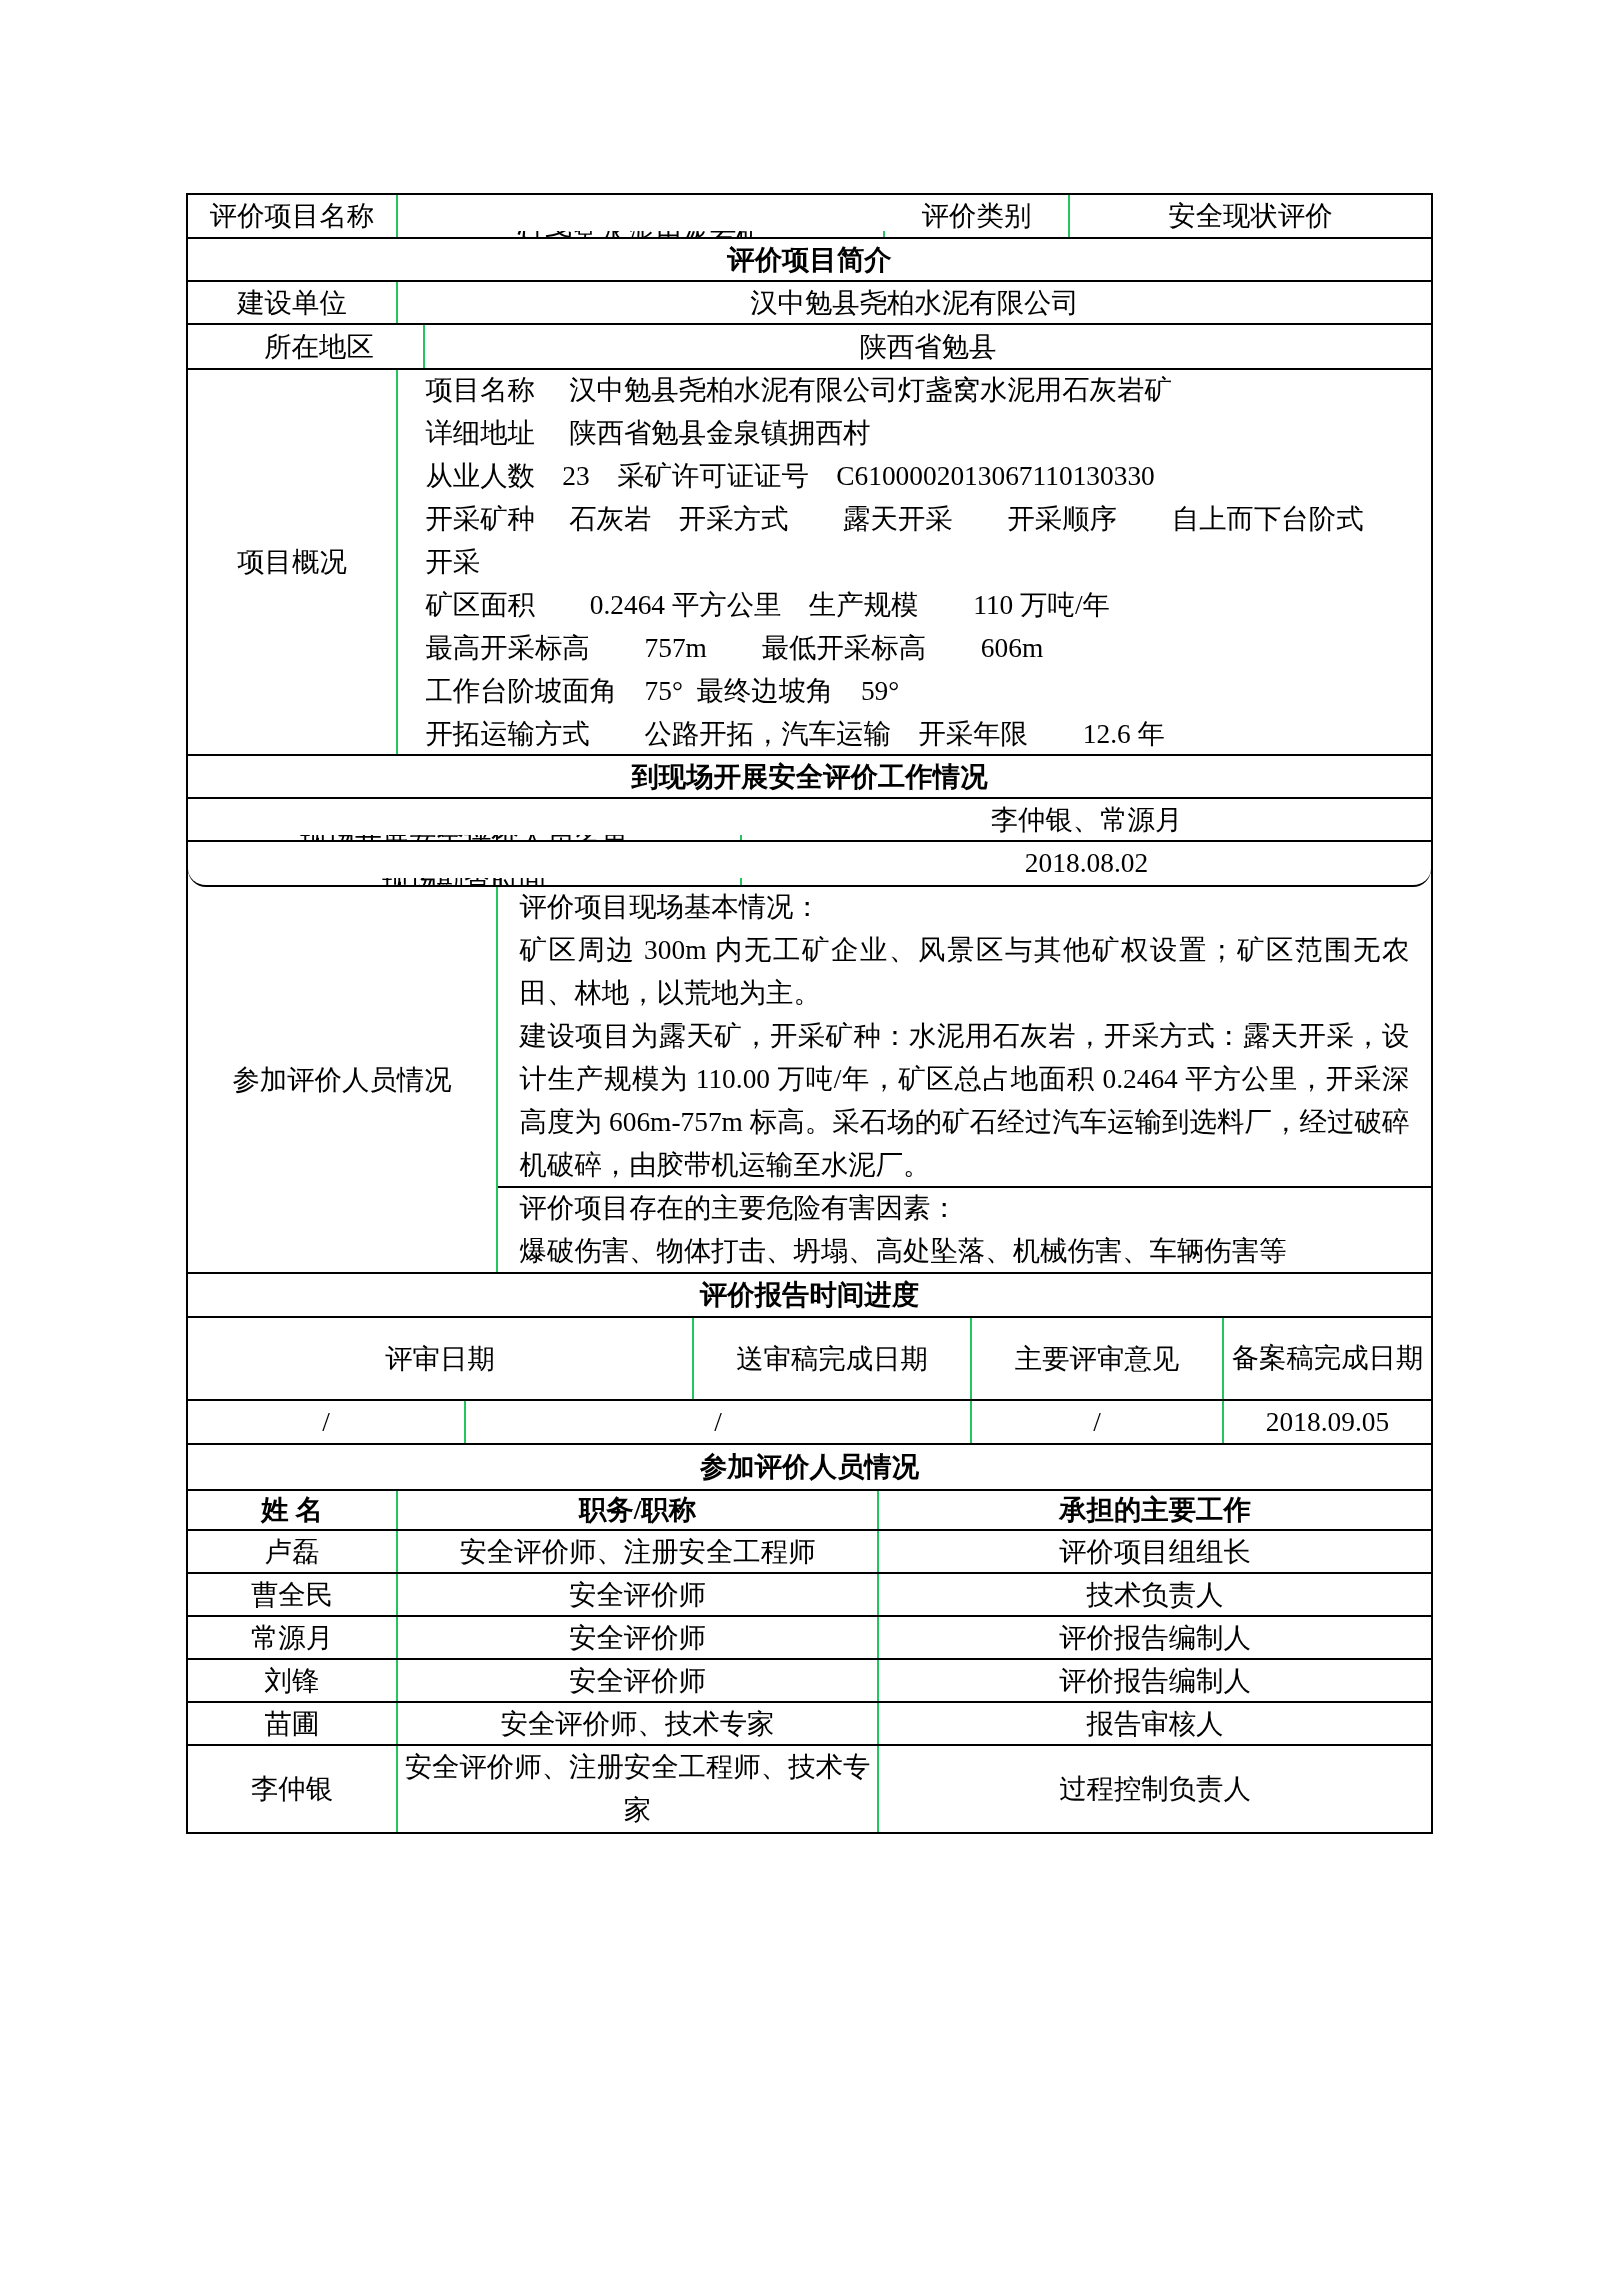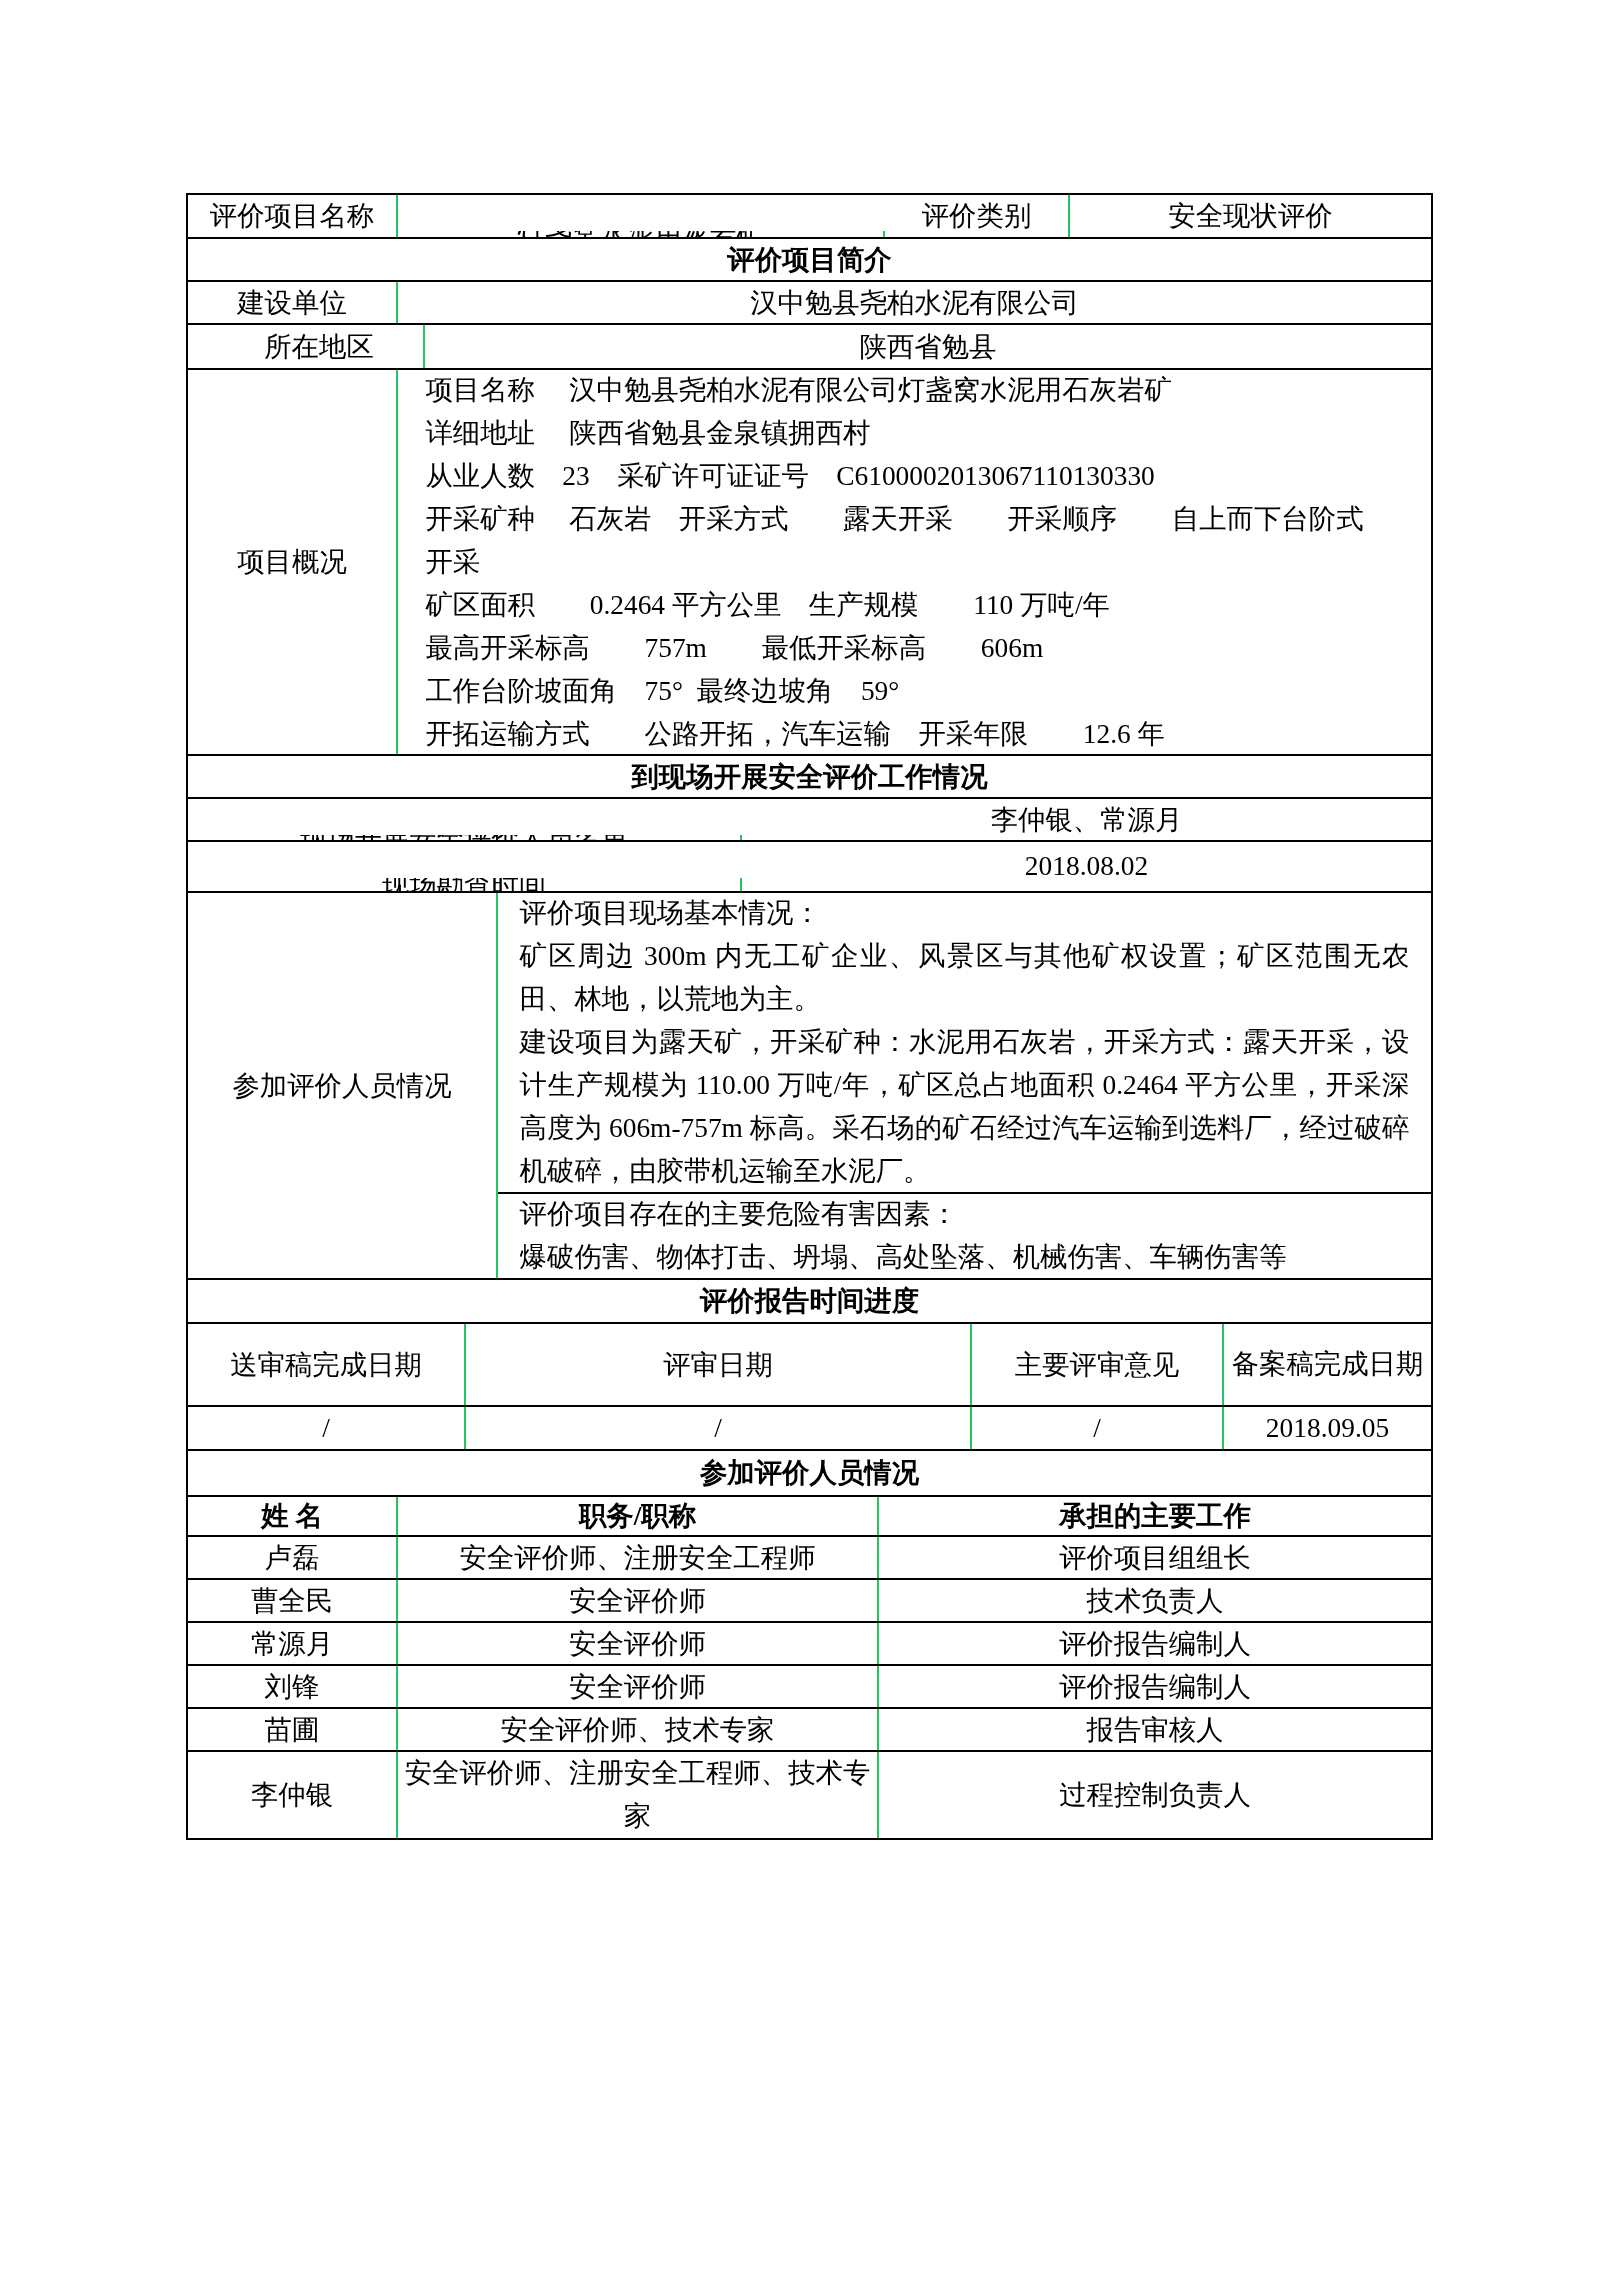--- a/index.html
+++ b/index.html
@@ -16,21 +16,21 @@
   .row:last-child{border-bottom:none;}
   .cell{
     border-right:2px solid #22c55e;box-sizing:border-box;
     display:flex;align-items:center;justify-content:center;
     text-align:center;padding:0 5.9px;overflow:hidden;
   }
   .cell:last-child{border-right:none;flex:1;}
   .bold{font-weight:bold;}
   
   .h-a{height:44px;} .h-b{height:43px;} .h-c{height:43px;} .h-d{height:45px;padding-left:27px;}
-  .h-e{height:386px;} .h-f{height:43px;} .h-g{height:43px;} .h-h{height:51px;}
+  .h-e{height:386px;} .h-f{height:43px;} .h-g{height:43px;} .h-h{height:45px;border-radius:18px;}
   .h-i{height:387px;} .h-j{height:44px;} .h-k{height:83px;} .h-l{height:44px;}
   .h-m{height:46px;} .h-n{height:40px;} .h-p{height:43px;} .h-q{height:86px;}
   
   .w-label{width:210px;}      
   .w-a2{width:487px;margin-top:36px;}         
   .w-a3{width:185px;}         
   .w-site1{width:554px;margin-top:36px;}      
   .w-task{width:310px;}       
   .w-k1{width:278px;}         
   .w-k2{width:506px;}         
@@ -121,22 +121,22 @@
         <p>爆破伤害、物体打击、坍塌、高处坠落、机械伤害、车辆伤害等</p>
       </div>
     </div>
   </div>
 
   <div class="row h-j">
     <div class="cell bold">评价报告时间进度</div>
   </div>
 
   <div class="row h-k">
+    <div class="cell w-k2">评审日期</div>
     <div class="cell w-k1">送审稿完成日期</div>
-    <div class="cell w-k2">评审日期</div>
     <div class="cell w-k3">主要评审意见</div>
     <div class="cell wrap-center">备案稿完成日期</div>
   </div>
 
   <div class="row h-l">
     <div class="cell w-k1">/</div>
     <div class="cell w-k2">/</div>
     <div class="cell w-k3">/</div>
     <div class="cell">2018.09.05</div>
   </div>

